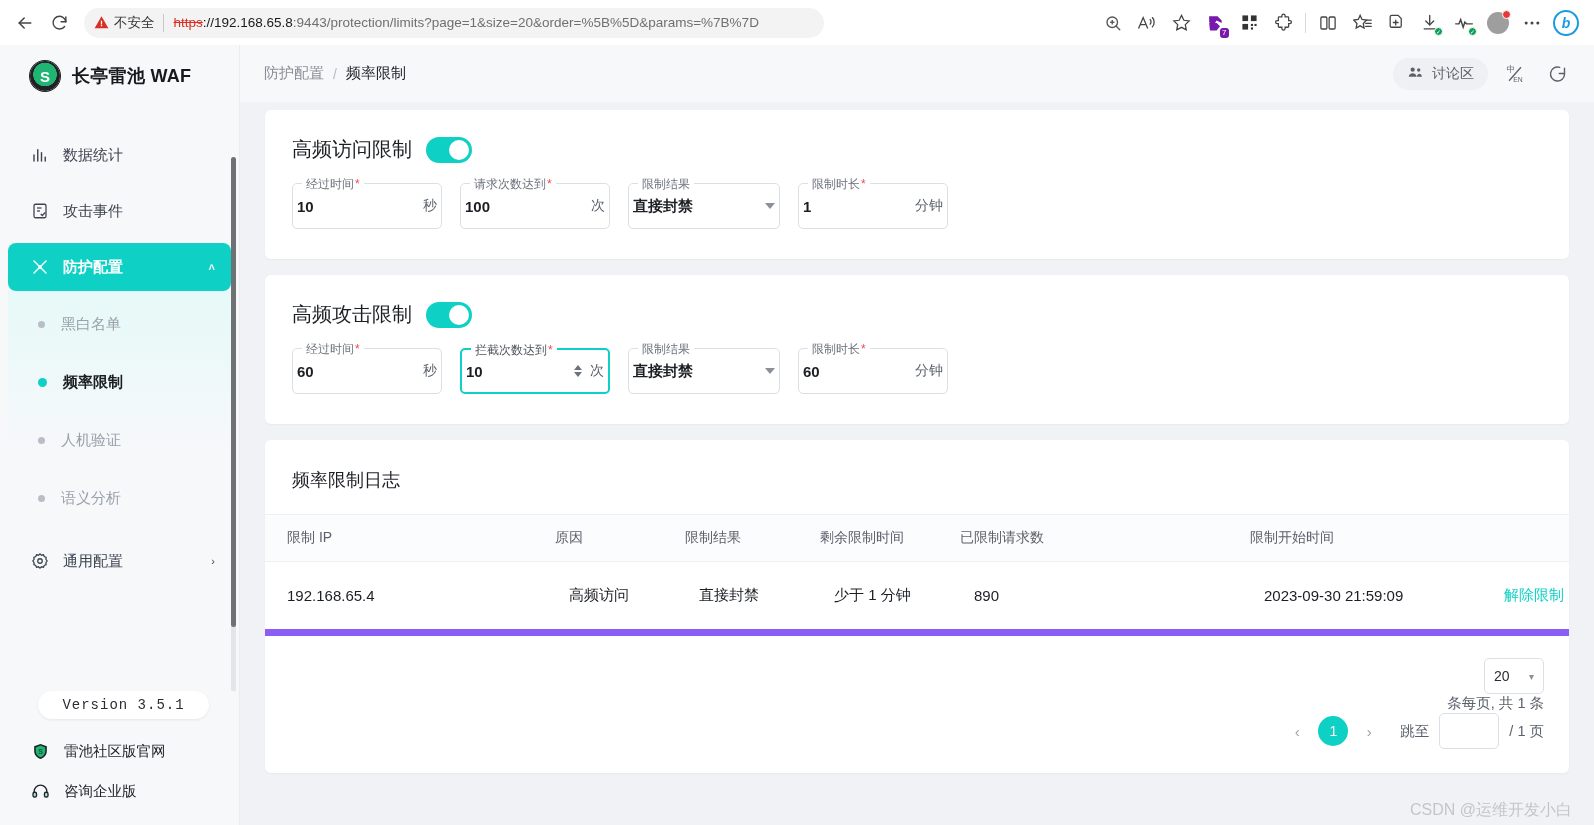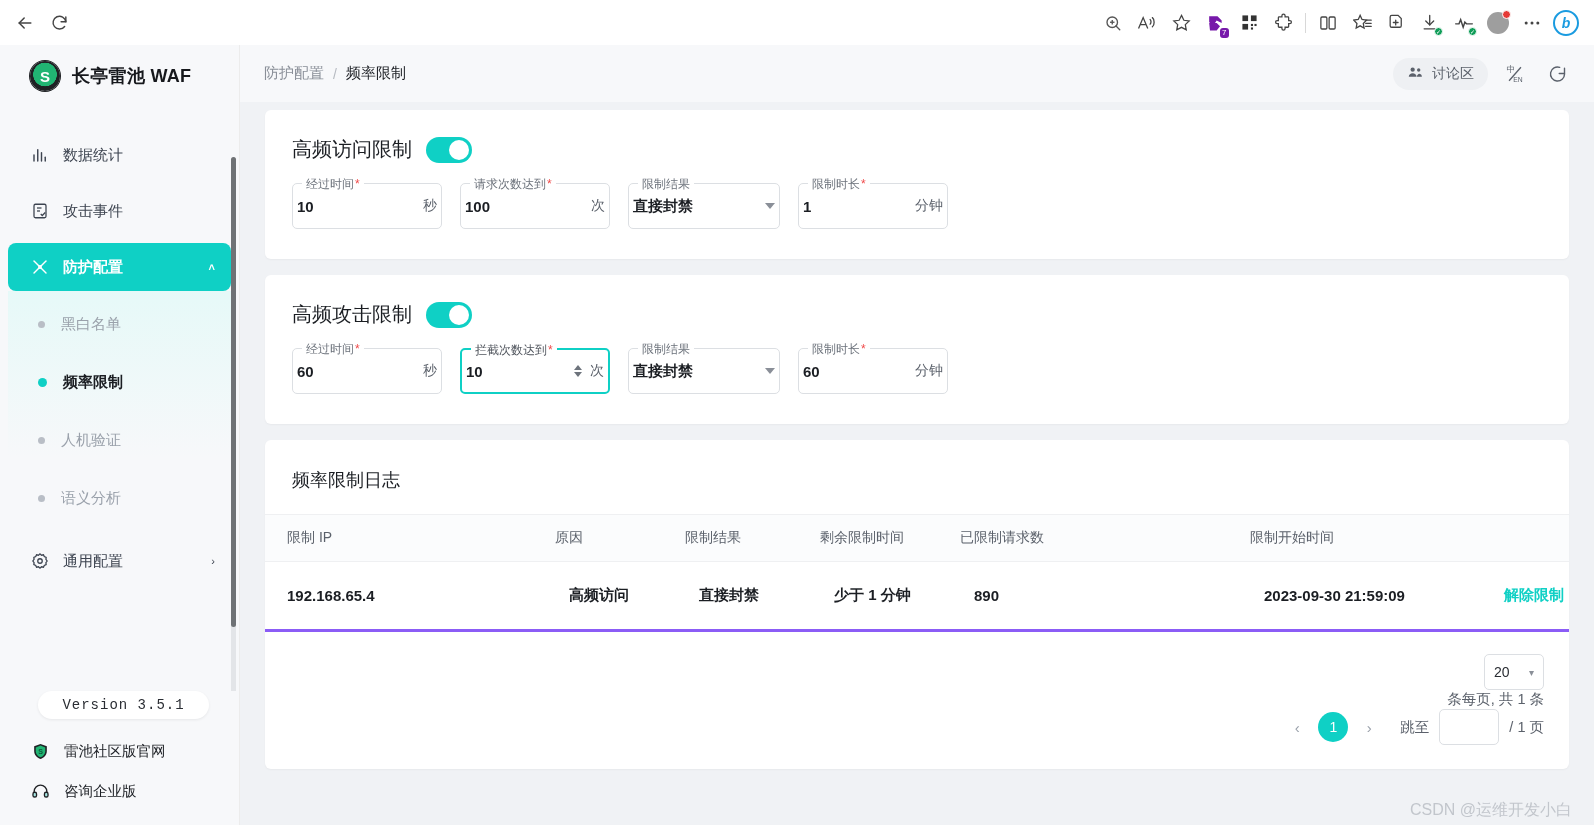--- a/index.html
+++ b/index.html
@@ -284,22 +284,21 @@
     text-align:left; font-weight:normal;
     font-size:14px; color:#5b616b;
     padding: 14px 0 14px 0;
     border-top: 1px solid #eff0f2;
     border-bottom: 1px solid #eff0f2;
     background:#fbfcfd;
   }
   tbody td {
     font-size:15px; color:#1b1e23;
     padding: 24px 0 24px 14px;
-    border-bottom: 3px solid #8b5cf6;
-    font-weight: bold;
+    border-bottom: 7px solid #8b5cf6;
   }
   th:first-child, td:first-child { padding-left: 22px; }
   .col-ip { width: 290px; }
   .col-reason { width: 130px; }
   .col-result { width: 135px; }
   .col-remain { width: 140px; }
   .col-count { width: 290px; }
   .col-start { width: 240px; }
   .link-action { color:#0fd0c5; font-size:15px; }
 
@@ -342,20 +341,33 @@
         <polyline points="11 18 5 12 11 6"></polyline>
       </svg>
   </div>
   <div class="nav-btn">
     <svg width="19" height="19" viewBox="0 0 24 24" fill="none" stroke="#444" stroke-width="1.8" stroke-linecap="round">
         <polyline points="20 5 20 11 14 11"></polyline>
         <path d="M20 11A8.1 8.1 0 1 0 18.5 17"></path>
       </svg>
   </div>
 
+  <div class="url-pill">
+    <span class="warn-icon">
+      <svg width="15" height="15" viewBox="0 0 24 24" fill="#d93025">
+          <path d="M12 2 1 21h22L12 2z"></path>
+          <path d="M11 9h2v6h-2zM11 16h2v2h-2z" fill="#fff"></path>
+        </svg>
+    </span>
+    <span class="warn-text">不安全</span>
+    <span class="url-sep"></span>
+    <span class="url-proto">https</span>
+      <span class="url-host">://192.168.65.8</span>
+      <span class="url-rest">:9443/protection/limits?page=1&amp;size=20&amp;order=%5B%5D&amp;params=%7B%7D</span>
+  </div>
 
   <div class="chrome-right">
     <div class="cr-ico">
       <svg width="18" height="18" viewBox="0 0 24 24" fill="none" stroke="#555" stroke-width="1.8">
           <circle cx="11" cy="11" r="7"></circle>
           <line x1="16" y1="16" x2="21" y2="21" stroke-linecap="round"></line>
           <line x1="8" y1="11" x2="14" y2="11"></line>
           <line x1="11" y1="8" x2="11" y2="14"></line>
         </svg>
     </div>

